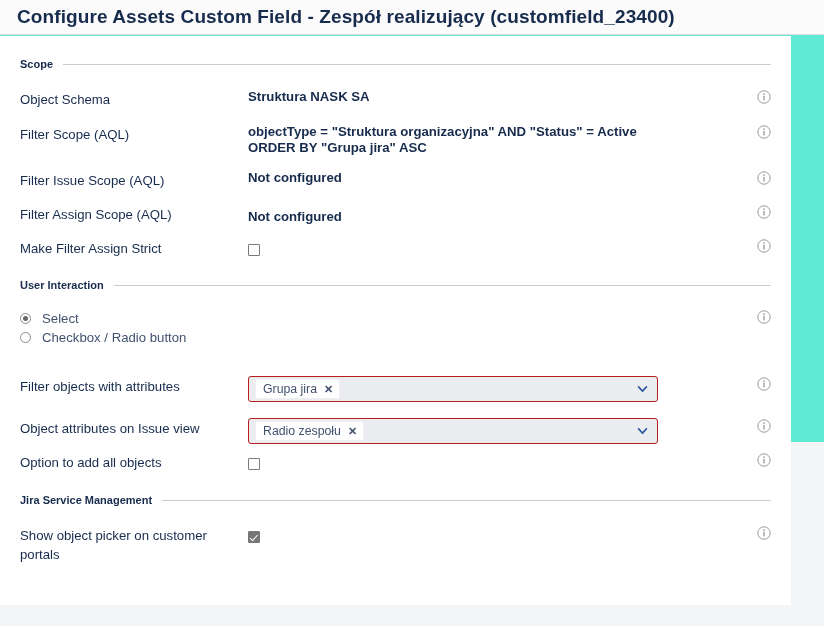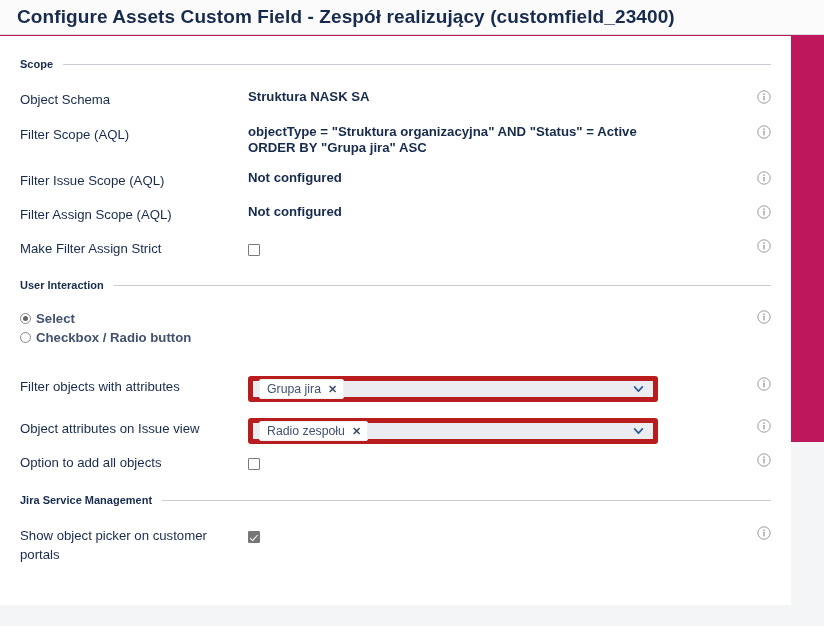--- a/index.html
+++ b/index.html
@@ -13,21 +13,21 @@
     overflow: hidden;
     font-family: "Liberation Sans", sans-serif;
     color: #172b4d;
     -webkit-font-smoothing: antialiased;
   }
 
   .page {
     position: relative;
     width: 824px;
     height: 442px;
-    background: #be185d;
+    background: #5eead4;
   }
 
   
   .titlebar {
     position: absolute;
     left: 0; top: 0;
     width: 824px;
     height: 35px;
     background: #fbfbfc;
     border-bottom: 1px solid #dcdcdc;
@@ -114,21 +114,21 @@
     top: 1px;
     width: 14px;
     height: 14px;
     flex: 0 0 14px;
   }
   .info svg { display: block; }
 
   .r-schema   { margin-top: 19px; }
   .r-fscope   { margin-top: 15px; }
   .r-fissue   { margin-top: 15px; justify-content: center; }
-  .r-fassign  { margin-top: 14px; }
+  .r-fassign  { margin-top: 14px; align-items: flex-end; }
   .r-strict   { margin-top: 14px; }
   .r-type     { margin-top: 18px; }
   .r-filterattrs { margin-top: 29px; }
   .r-objattrs    { margin-top: 16px; }
   .r-multiple    { margin-top: 17px; }
   .r-addall      { margin-top: 8px; }
   .r-picker      { margin-top: 19px; }
 
   
   .cb {
@@ -157,23 +157,23 @@
     border: solid #ffffff;
     border-width: 0 1.8px 1.8px 0;
     transform: rotate(42deg);
   }
 
   
   .radio-group { line-height: 19px; }
   .radio-line {
     display: flex;
     align-items: center;
-    gap: 5px;
+    gap: 11px;
     font-size: 13.2px;
-    font-weight: bold;
+    font-weight: normal;
     color: #42526e;
     height: 19px;
   }
   .rb {
     width: 11px;
     height: 11px;
     box-sizing: border-box;
     border: 1px solid #8a8a8a;
     border-radius: 50%;
     background: #fff;
@@ -189,21 +189,21 @@
     background: #666666;
   }
 
   
   .select {
     position: relative;
     width: 410px;
     height: 26px;
     box-sizing: border-box;
     background: #ebecf0;
-    border: 5px solid #b91c1c;
+    border: 1px solid #b91c1c;
     border-radius: 3px;
     display: flex;
     align-items: center;
     padding: 0 6px;
   }
   .tag {
     display: inline-flex;
     align-items: center;
     gap: 7px;
     background: #ffffff;

